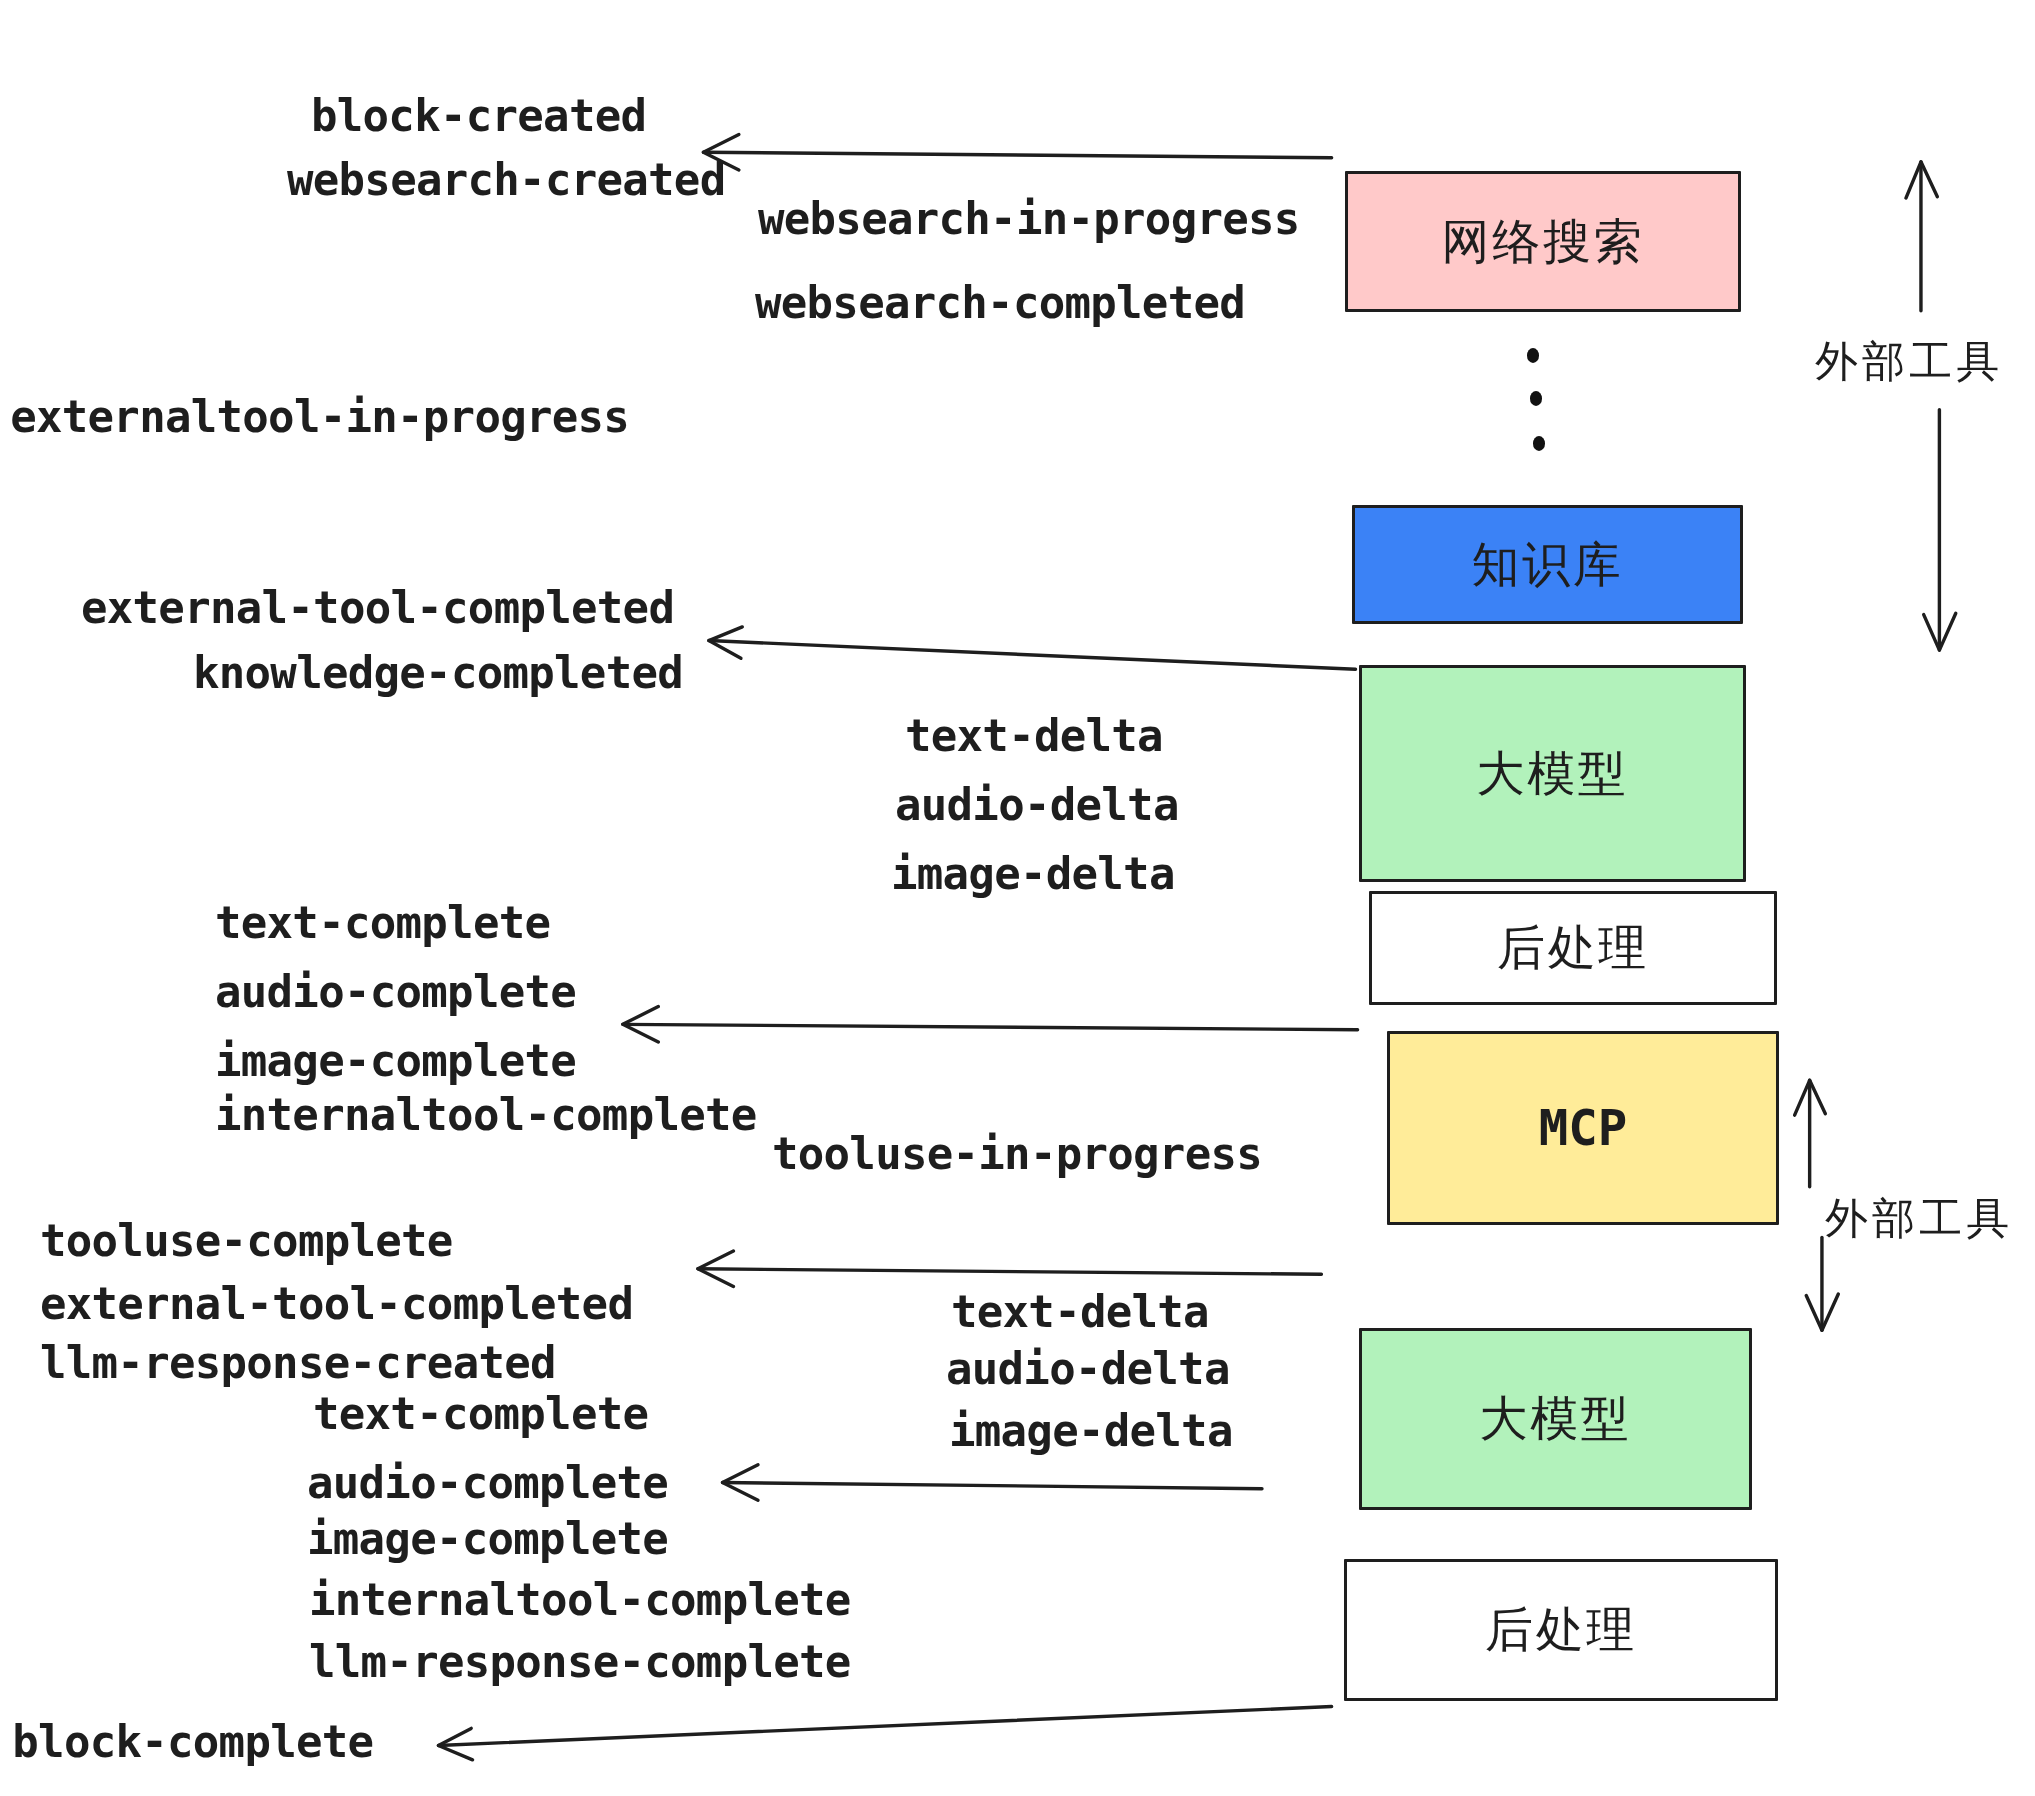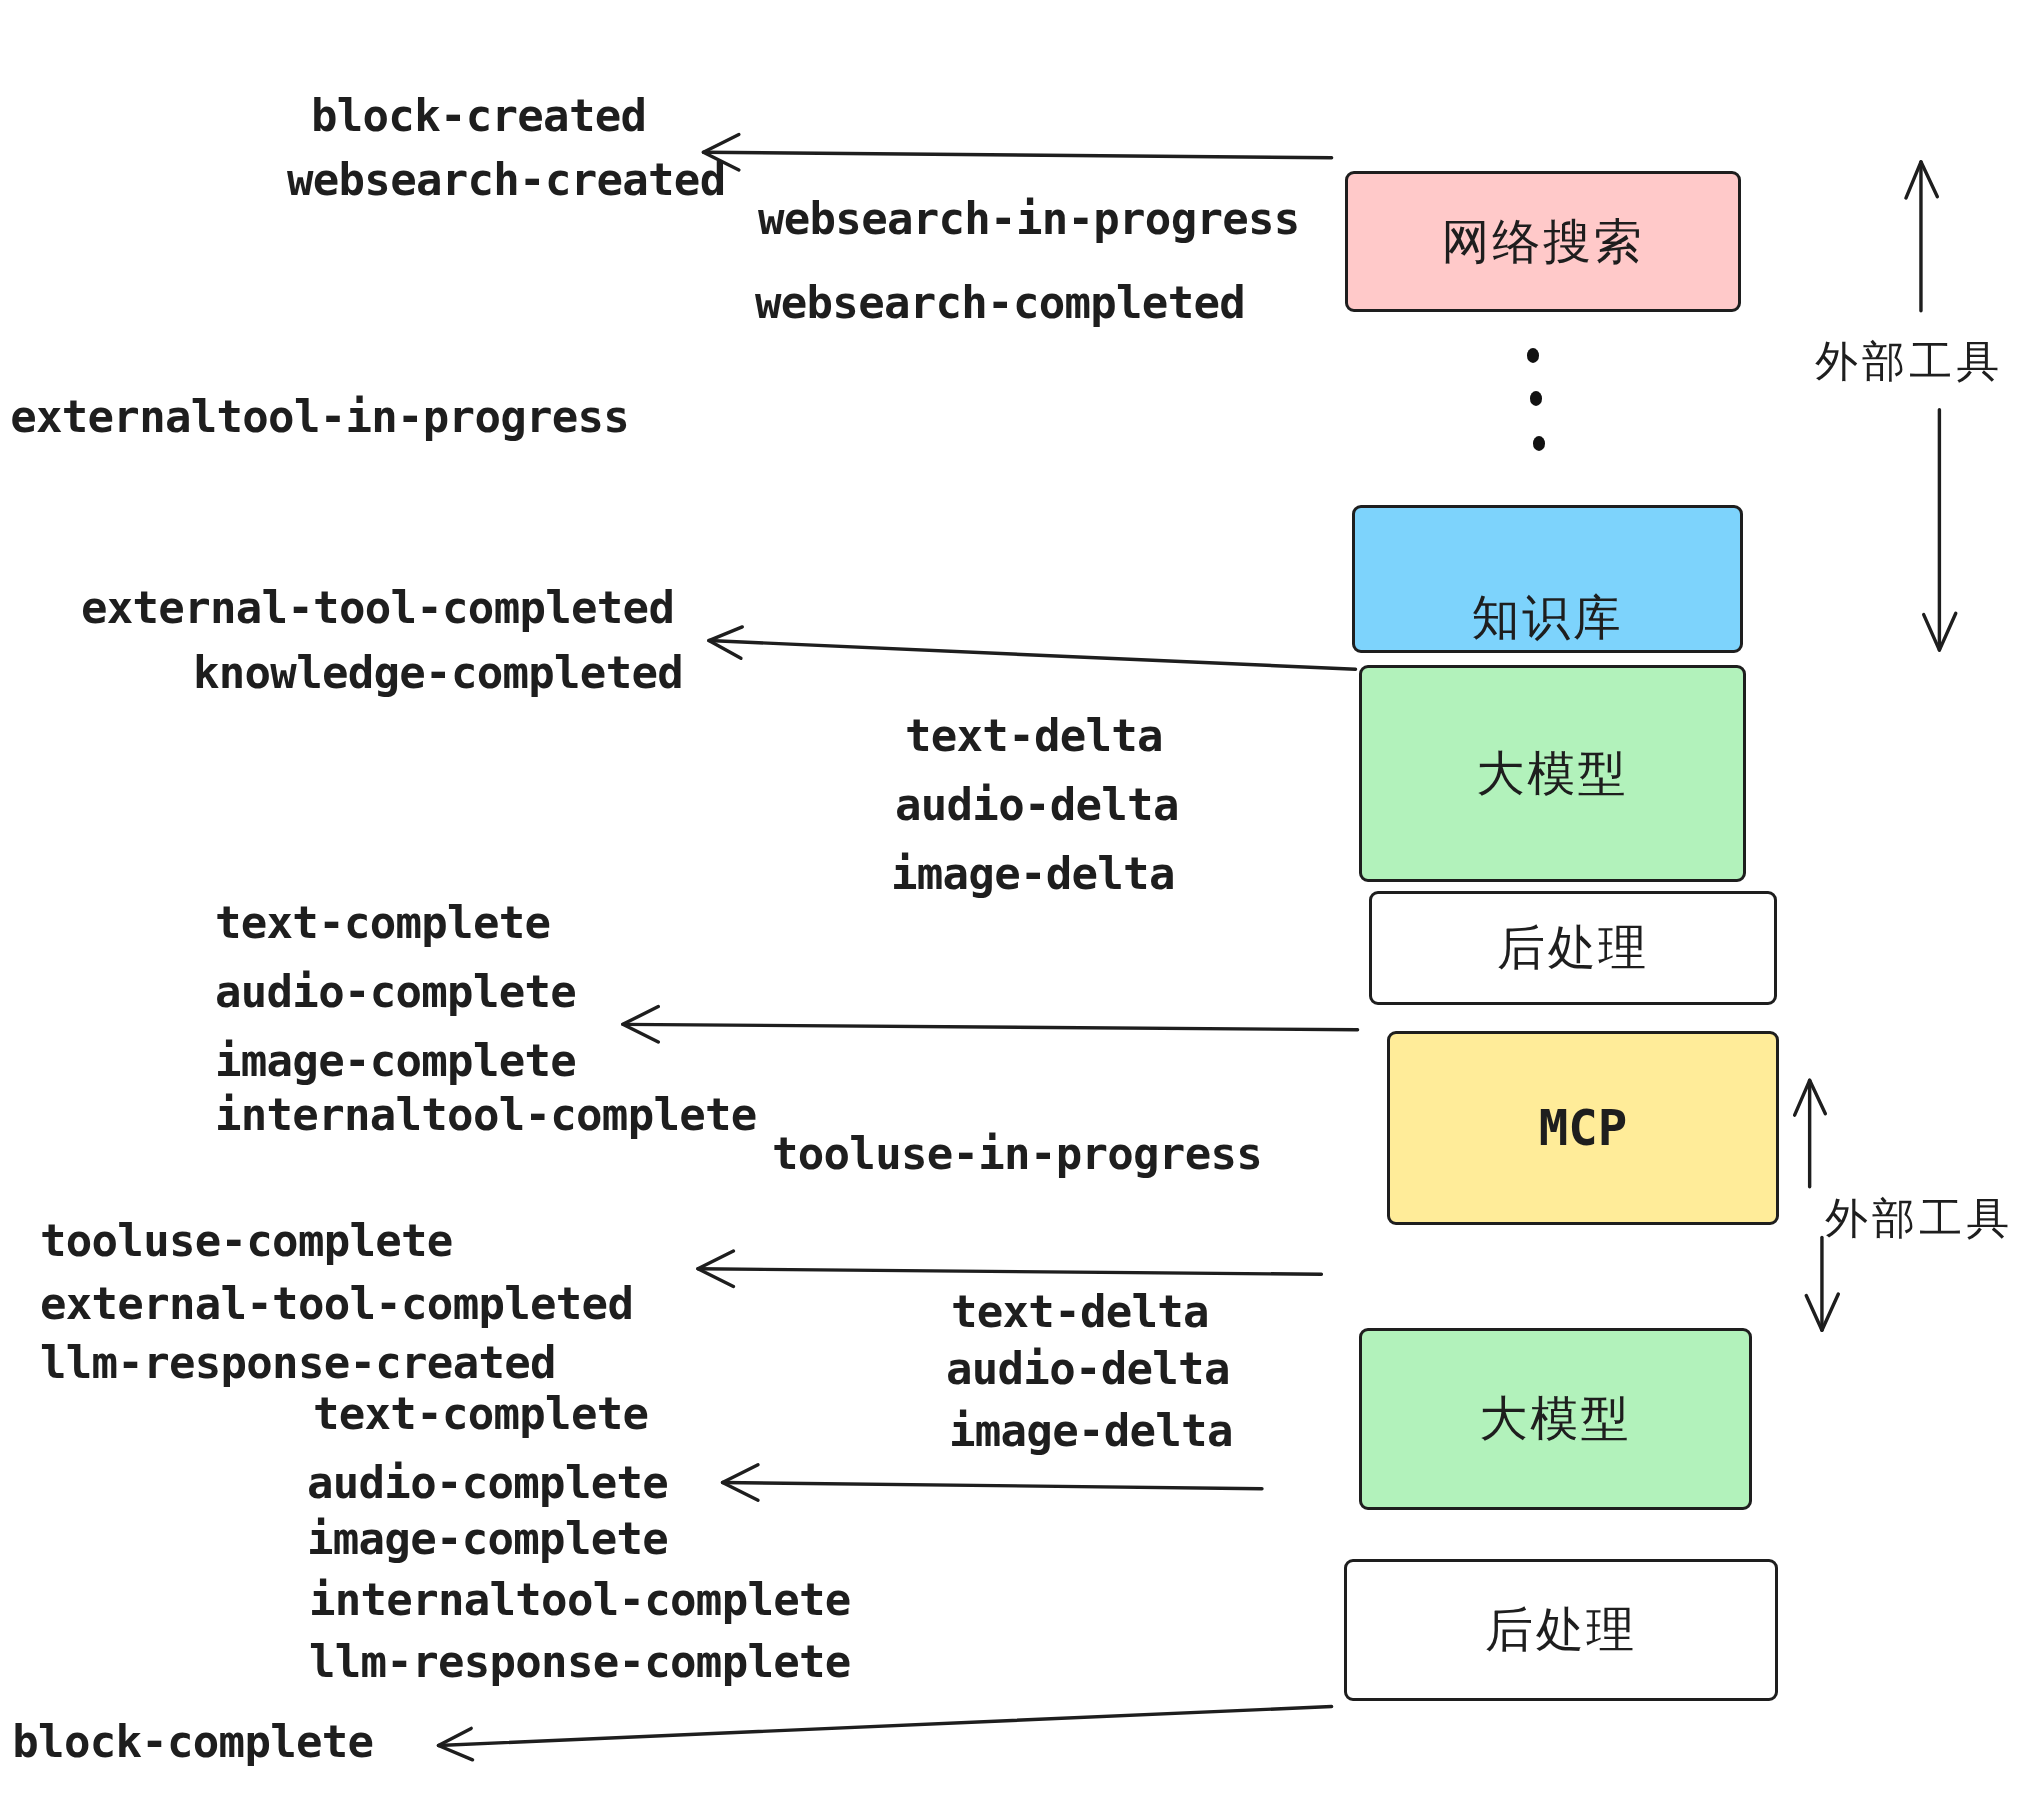--- a/index.html
+++ b/index.html
@@ -15,21 +15,21 @@
   }
   .ev{
     position:absolute;font-size:44px;font-weight:bold;line-height:1.1;
     white-space:nowrap;letter-spacing:-0.7px;
   }
   .title{
     position:absolute;font-size:52px;font-weight:bold;white-space:nowrap;
   }
   .box{
     position:absolute;box-sizing:border-box;border:3.4px solid #1e1e1e;
-    border-radius:9px;display:flex;align-items:center;justify-content:center;
+    border-radius:1px;display:flex;align-items:center;justify-content:center;
   }
   .box-label{
     font-family:"Liberation Sans","DejaVu Sans",sans-serif;
     font-size:48px;font-weight:500;letter-spacing:2.7px;white-space:nowrap;
   }
   .box-label.mono{
     font-family:"DejaVu Sans Mono","Liberation Mono",monospace;
     font-size:49px;font-weight:bold;letter-spacing:0;
   }
   .side-label{
@@ -89,21 +89,21 @@
   <div>
     <div class="dot" style="left:1527px;top:348px;"></div>
     <div class="dot" style="left:1530px;top:391px;"></div>
     <div class="dot" style="left:1533px;top:436px;"></div>
   </div>
 
 
   <div class="box" style="left: 1345px; top: 171px; width: 396px; height: 141px; background-color: rgb(255, 201, 201);">
     <span class="box-label">网络搜索</span>
   </div>
-  <div class="box" style="left: 1352px; top: 505px; width: 391px; height: 148px; background-color: #7dd3fc; align-items: flex-end;">
+  <div class="box" style="left: 1352px; top: 505px; width: 391px; height: 119px; background-color: #3b82f6;">
     <span class="box-label">知识库</span>
   </div>
   <div class="box" style="left: 1359px; top: 665px; width: 387px; height: 217px; background-color: rgb(178, 242, 187);">
     <span class="box-label">大模型</span>
   </div>
   <div class="box" style="left: 1369px; top: 891px; width: 408px; height: 114px; background-color: rgb(255, 255, 255);">
     <span class="box-label">后处理</span>
   </div>
   <div class="box" style="left: 1356px; top: 1031px; width: 392px; height: 194px; background-color: rgb(255, 236, 153); margin-left: 31px;">
     <span class="box-label mono">MCP</span>

